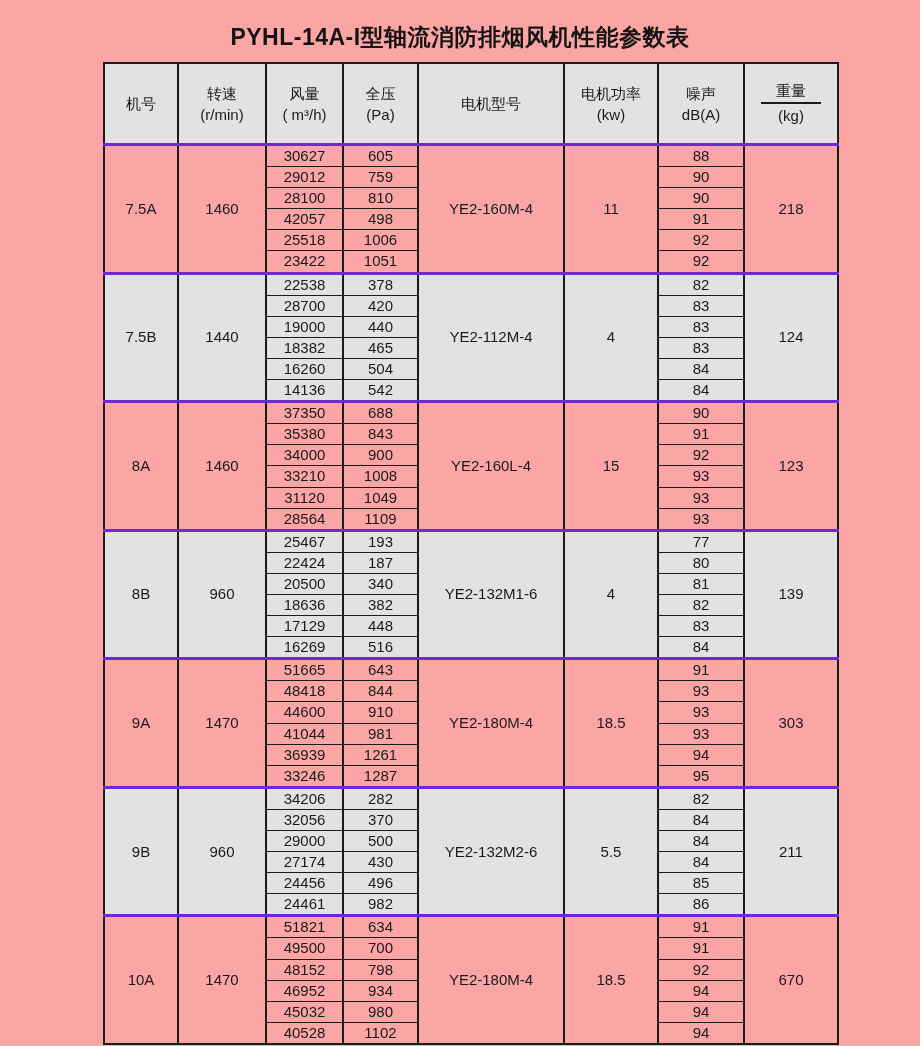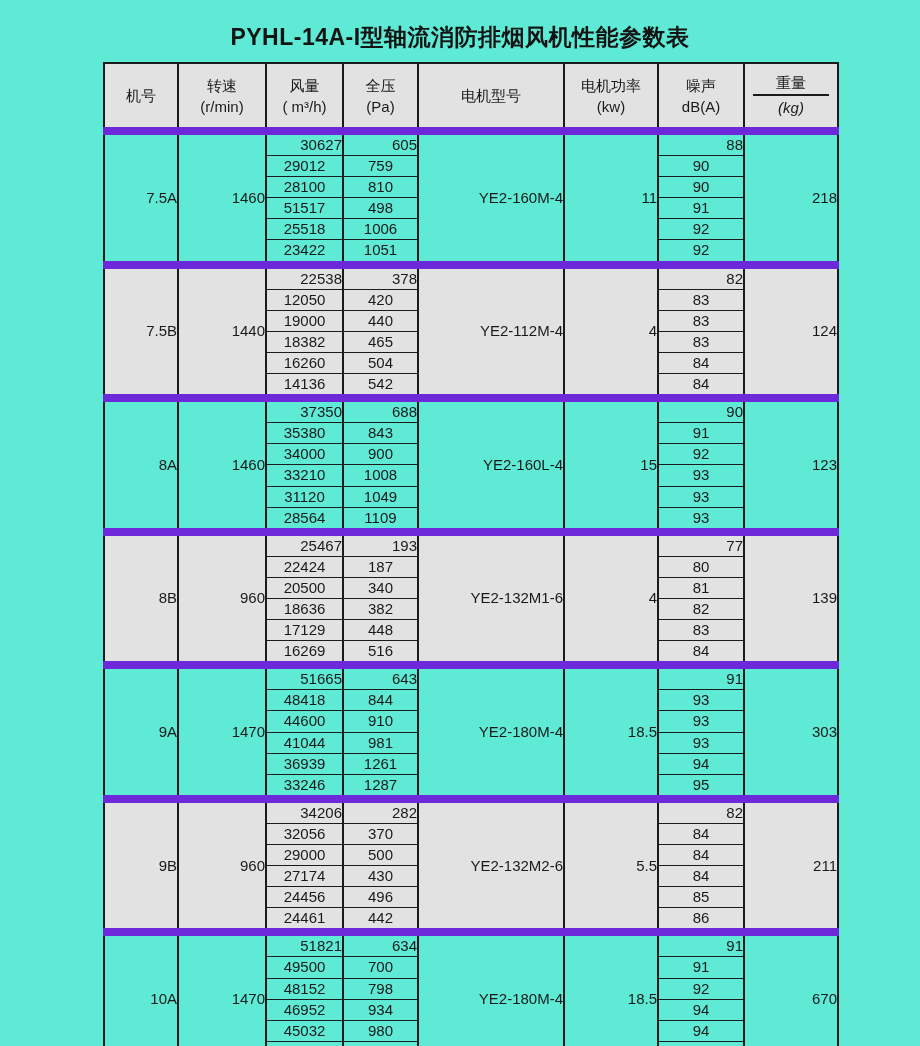--- a/index.html
+++ b/index.html
@@ -1,17 +1,17 @@
 <!DOCTYPE html>
 <html><head>
 <meta charset="utf-8">
 <style>
   html,body{margin:0;padding:0;}
   .page{
-    width:920px;height:1046px;background:#5eead4;position:relative;
+    width:920px;height:1046px;background:#fca5a5;position:relative;
     font-family:"Liberation Sans","DejaVu Sans",sans-serif;color:#1a1a1a;
     overflow:hidden;
   }
   .title{
     margin:0;padding-top:22px;text-align:center;
     font-size:23px;font-weight:bold;color:#141414;letter-spacing:0.5px;
   }
   table.spec{
     border-collapse:collapse;table-layout:fixed;
     margin:9px 0 8px 103px;width:734px;
@@ -24,26 +24,26 @@
   }
   .spec thead th{
     height:47px;background:#e2e2e2;line-height:21px;
     border-top:2px solid #1b1b1b;border-bottom:2px solid #1b1b1b;
   }
   .spec thead th div{line-height:21px;}
   .spec td{
     height:20.1px;line-height:20.1px;
     border-top:1px solid #1b1b1b;border-bottom:1px solid #1b1b1b;
   }
-  .spec tr.grp-start td{border-top:8px solid #6d28d9;text-align:right;}
+  .spec tr.grp-start td{border-top:3px solid #6d28d9;}
   .spec tr.shaded td{background:#e2e2e2;}
   
-  th.weight-h{padding:8px;}
+  th.weight-h{padding:16px;}
   th.weight-h .wh-top{border-bottom:2px solid #1b1b1b;height:22px;line-height:22px;}
-  th.weight-h .wh-bot{height:23px;line-height:23px;font-style:italic;}
+  th.weight-h .wh-bot{height:23px;line-height:23px;}
 </style>
 </head>
 <body>
 
 <div class="page">
   <h1 class="title">PYHL-14A-I型轴流消防排烟风机性能参数表</h1>
 
   <table class="spec">
     <colgroup>
       <col style="width:74px">
@@ -100,21 +100,21 @@
           <td>29012</td>
           <td>759</td>
           <td>90</td>
         </tr>
         <tr>
           <td>28100</td>
           <td>810</td>
           <td>90</td>
         </tr>
         <tr>
-          <td>51517</td>
+          <td>42057</td>
           <td>498</td>
           <td>91</td>
         </tr>
         <tr>
           <td>25518</td>
           <td>1006</td>
           <td>92</td>
         </tr>
         <tr>
           <td>23422</td>
@@ -125,21 +125,21 @@
           <td rowspan="6">7.5B</td>
           <td rowspan="6">1440</td>
           <td>22538</td>
           <td>378</td>
           <td rowspan="6">YE2-112M-4</td>
           <td rowspan="6">4</td>
           <td>82</td>
           <td rowspan="6">124</td>
         </tr>
         <tr class="shaded">
-          <td>12050</td>
+          <td>28700</td>
           <td>420</td>
           <td>83</td>
         </tr>
         <tr class="shaded">
           <td>19000</td>
           <td>440</td>
           <td>83</td>
         </tr>
         <tr class="shaded">
           <td>18382</td>
@@ -286,21 +286,21 @@
           <td>430</td>
           <td>84</td>
         </tr>
         <tr class="shaded">
           <td>24456</td>
           <td>496</td>
           <td>85</td>
         </tr>
         <tr class="shaded">
           <td>24461</td>
-          <td>442</td>
+          <td>982</td>
           <td>86</td>
         </tr>
         <tr class="grp-start">
           <td rowspan="6">10A</td>
           <td rowspan="6">1470</td>
           <td>51821</td>
           <td>634</td>
           <td rowspan="6">YE2-180M-4</td>
           <td rowspan="6">18.5</td>
           <td>91</td>

